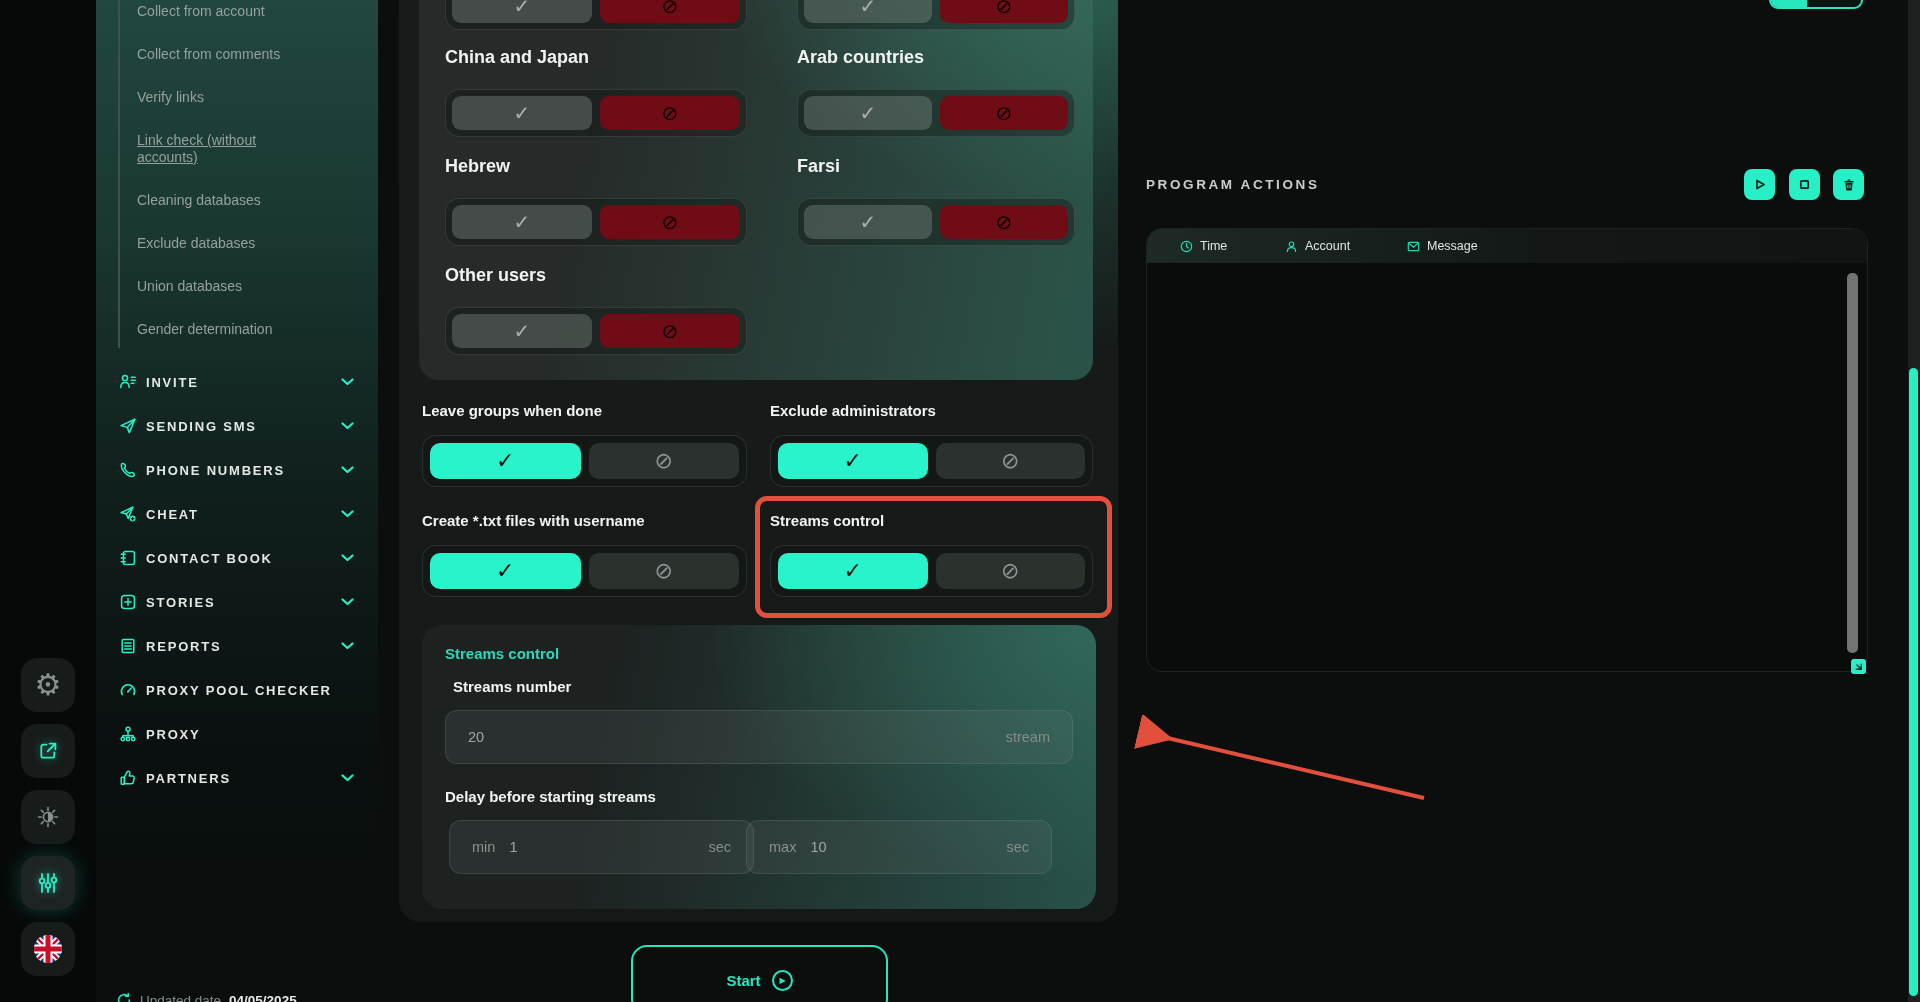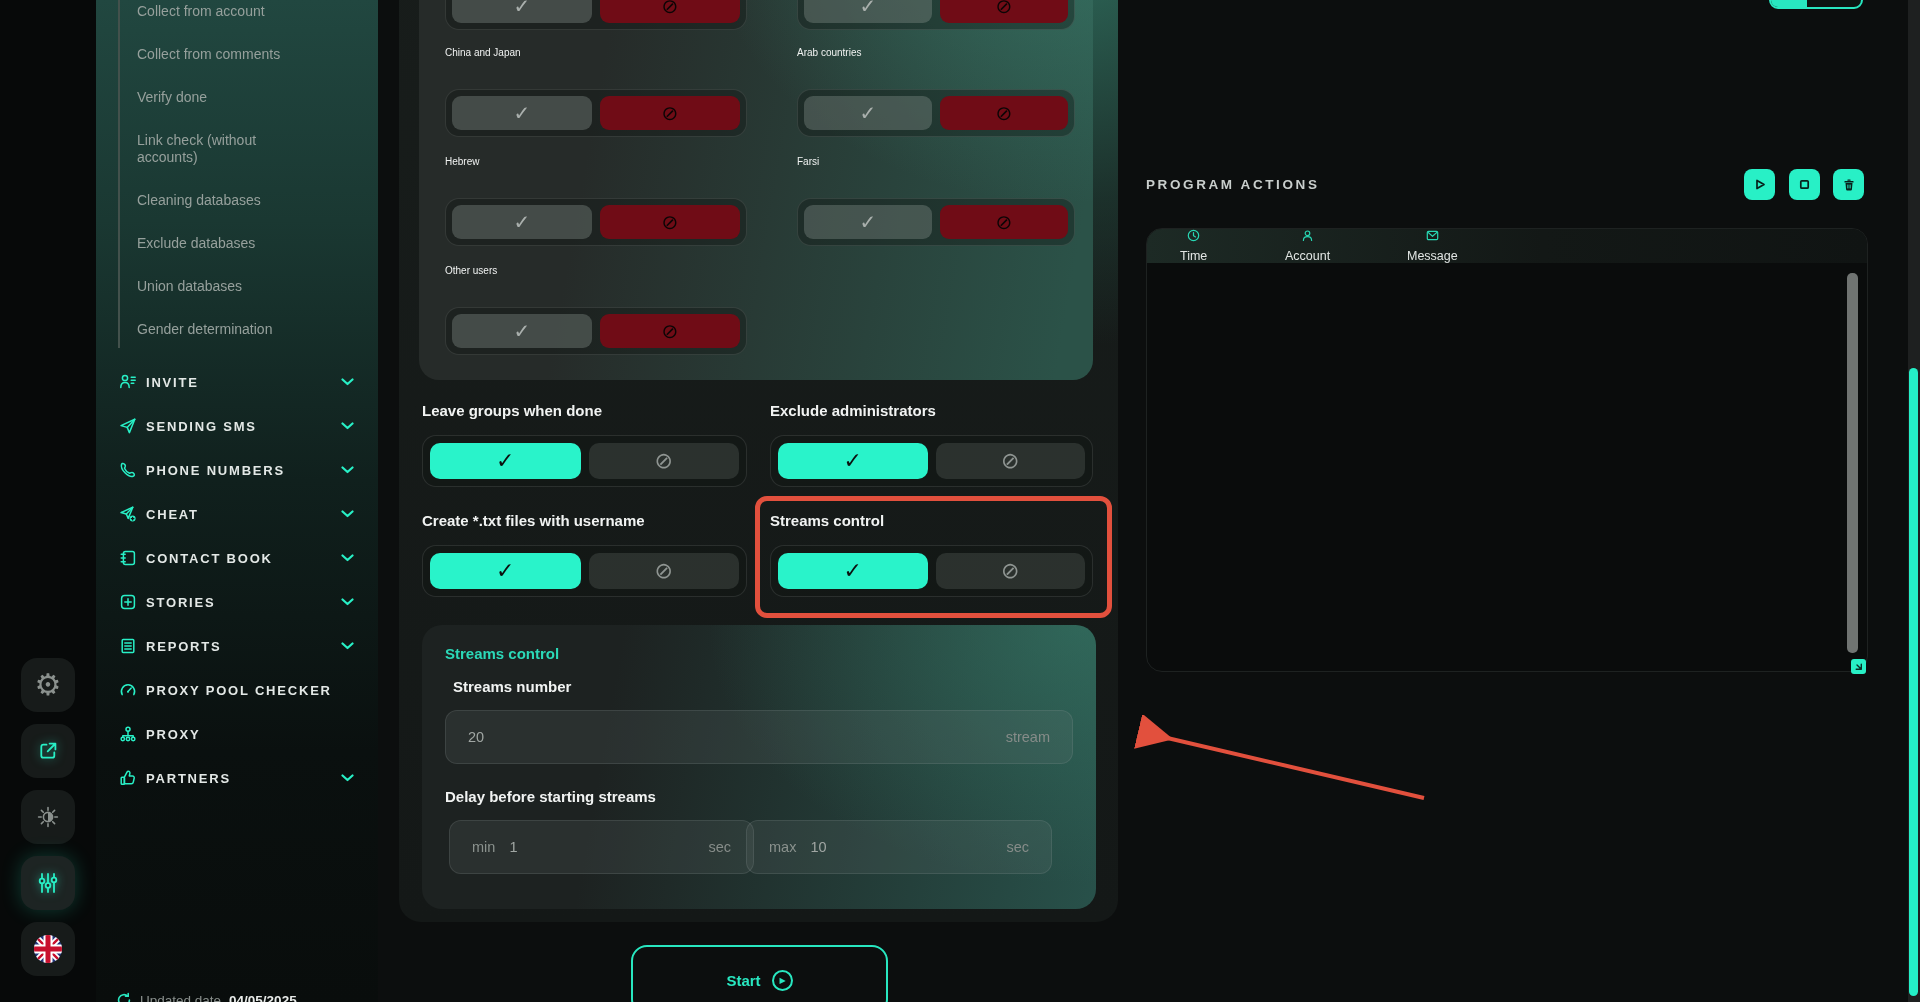--- a/index.html
+++ b/index.html
@@ -33,21 +33,21 @@
   
   .card{position:absolute;left:399px;top:-120px;width:719px;height:1042px;border-radius:22px;
     background:
       radial-gradient(620px 560px at 94% 6%, rgba(48,112,96,.9), rgba(34,74,64,.45) 46%, rgba(20,30,27,0) 72%),
       linear-gradient(180deg,#181d1b,#141817);}
   .lang-panel{position:absolute;left:20px;top:20px;width:674px;height:480px;border-radius:20px;
     background:
       radial-gradient(520px 420px at 96% 2%, rgba(64,142,122,.55), rgba(0,0,0,0) 70%),
       linear-gradient(100deg,#262b29 28%,#2b5248 95%);}
   .opt-label{position:absolute;font-size:15px;font-weight:700;color:#f1f3f2;}
-  .panel-label{position:absolute;font-size:10px;font-weight:400;color:#f1f3f2;}
+  .panel-label{position:absolute;font-size:18px;font-weight:700;color:#f1f3f2;}
 
   
   .tgl{position:absolute;display:flex;gap:8px;border:1px solid rgba(255,255,255,.10);
        border-radius:14px;background:rgba(16,20,19,.38);box-sizing:border-box;}
   .tgl.lang{height:48px;padding:6px;}
   .tgl.opt{height:52px;padding:7px;}
   .tbtn{flex:1;display:flex;align-items:center;justify-content:center;cursor:pointer;}
   .tgl.lang .tbtn{border-radius:9px;}
   .tgl.opt .tbtn{border-radius:10px;}
   .glyph{font-family:"DejaVu Sans",sans-serif;font-weight:700;line-height:1;}
@@ -97,21 +97,21 @@
   .pa-title{position:absolute;left:1146px;top:177px;font-size:13.5px;font-weight:700;
     letter-spacing:2.6px;color:#c9cecc;}
   .pa-btn{position:absolute;top:169px;width:31px;height:31px;border-radius:8px;background:#28f0c6;
     display:flex;align-items:center;justify-content:center;cursor:pointer;}
   .pa-ic{color:#07211b;}
   .pa-table{position:absolute;left:1146px;top:228px;width:722px;height:444px;border-radius:16px;
     background:#0a0c0c;border:1px solid #1e2221;box-sizing:border-box;}
   .pa-header{position:absolute;left:0;top:0;width:100%;height:34px;border-radius:15px 15px 0 0;
     background:linear-gradient(90deg,#1d2a25 0%,#131816 55%,#101413 100%);}
   .pa-col{position:absolute;top:0;height:34px;display:flex;align-items:center;gap:7px;
-    font-size:12.5px;color:#e2e6e4;flex-direction:column;}
+    font-size:12.5px;color:#e2e6e4;}
   .pa-col .cic{color:#28d8b4;}
   .tbl-scroll{position:absolute;left:700px;top:44px;width:11px;height:380px;border-radius:5px;background:#707472;cursor:grab;}
   .resize-handle{position:absolute;left:704px;top:430px;width:15px;height:15px;border-radius:3px;
     background:#28f0c6;display:flex;align-items:center;justify-content:center;cursor:nwse-resize;}
 
   
   .remnant{position:absolute;left:1769px;top:-10px;width:94px;height:19px;border-radius:9px;
     border:2px solid #28e7c0;background:#0d1412;overflow:hidden;box-sizing:border-box;cursor:pointer;}
   .remnant-fill{position:absolute;left:0;top:0;width:36px;height:100%;background:#28e7c0;}
   .pg-track{position:absolute;left:1908px;top:0;width:12px;height:1002px;background:#1e2020;}
@@ -172,22 +172,22 @@
         </g>
       </svg>
     </div>
   </div>
 
   <div class="sidebar">
     <div class="submenu-line"></div>
     <div class="submenu">
       <div class="submenu-item">Collect from account</div>
       <div class="submenu-item">Collect from comments</div>
-      <div class="submenu-item">Verify done</div>
-      <div class="submenu-item" style="width:170px;">Link check (without accounts)</div>
+      <div class="submenu-item">Verify links</div>
+      <div class="submenu-item" style="width:170px;text-decoration:underline;">Link check (without accounts)</div>
       <div class="submenu-item">Cleaning databases</div>
       <div class="submenu-item">Exclude databases</div>
       <div class="submenu-item">Union databases</div>
       <div class="submenu-item">Gender determination</div>
     </div>
 
     <div class="menu">
       <div class="menu-row">
         <svg class="menu-ic" viewBox="0 0 18 18">
             <g class="mi">

